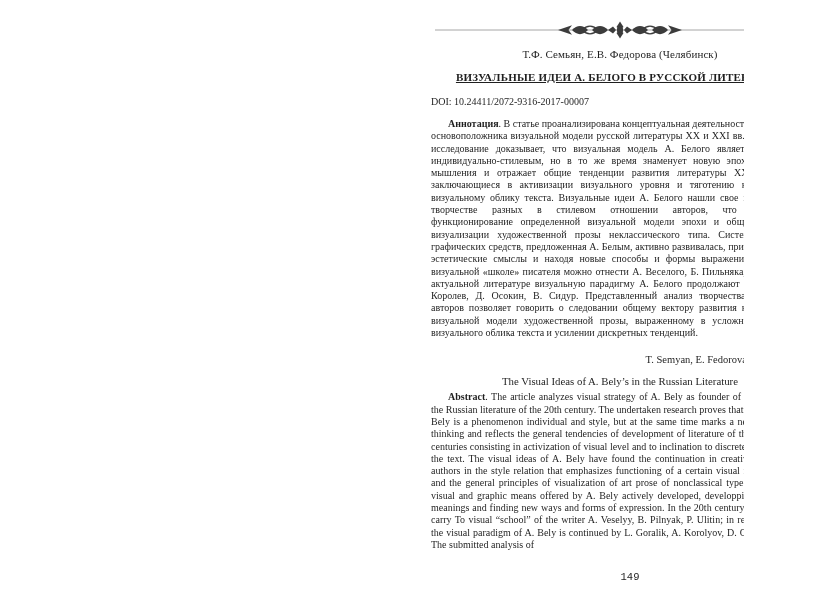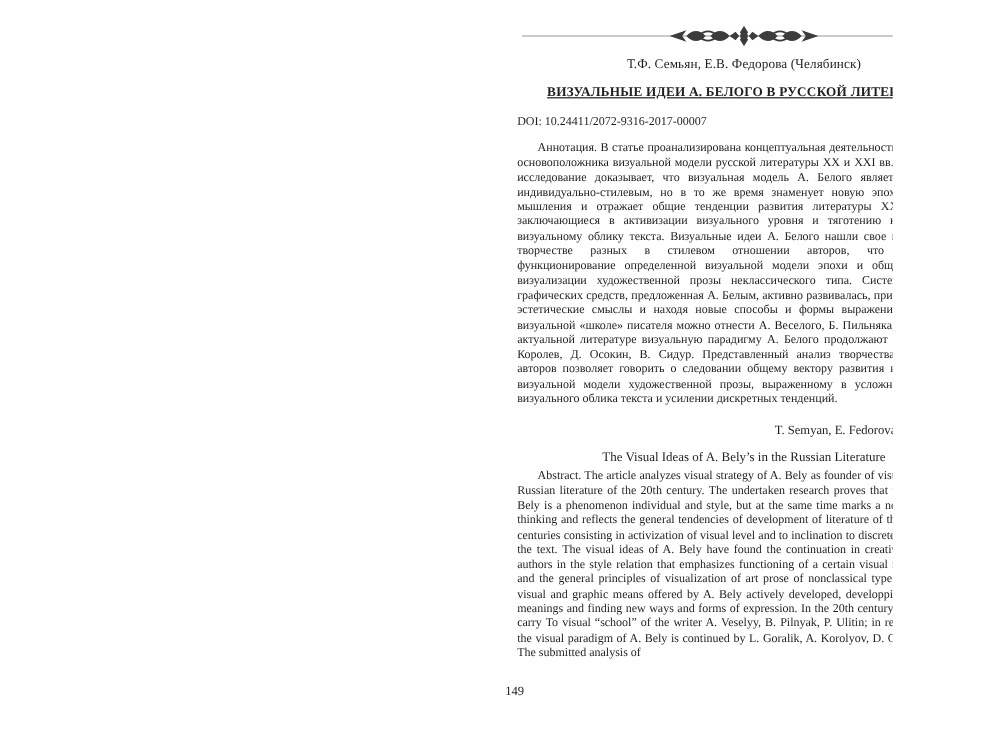--- a/index.html
+++ b/index.html
@@ -55,28 +55,29 @@
     text-align: right;
     font-size: 10.5px;
   }
   .title-en {
     margin-top: 10px;
     text-align: center;
     font-weight: normal;
     font-size: 10.8px;
   }
   .en-abstract { margin-top: 4px; }
-  .bold-label { font-weight: normal; }
+  .bold-label { font-weight: bold; }
   .page-number {
     position: absolute;
     top: 571px;
-    left: 421px;
+    left: 452px;
     width: 356px;
-    text-align: left;
+    text-align: center;
     font-size: 10.5px;
+    font-family: Liberation Mono, monospace;
   }
 </style>
 </head>
 <body>
 
 <div class="page">
   <div class="column">
 
     <div class="ornament-wrap">
       <svg width="378" height="20" viewBox="0 0 378 20" xmlns="http://www.w3.org/2000/svg">

